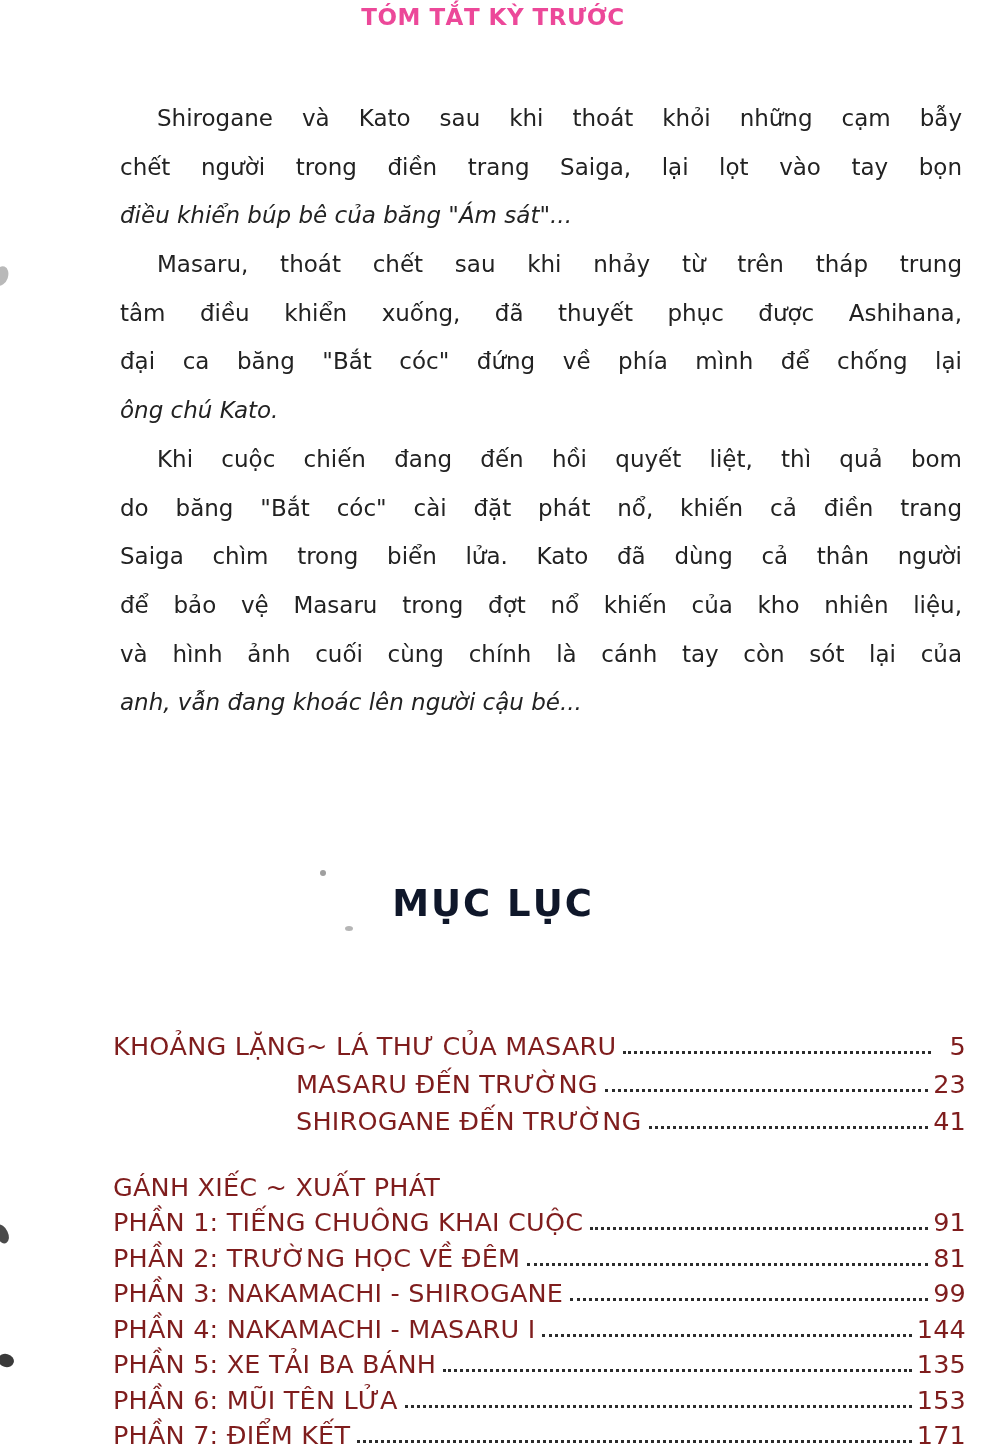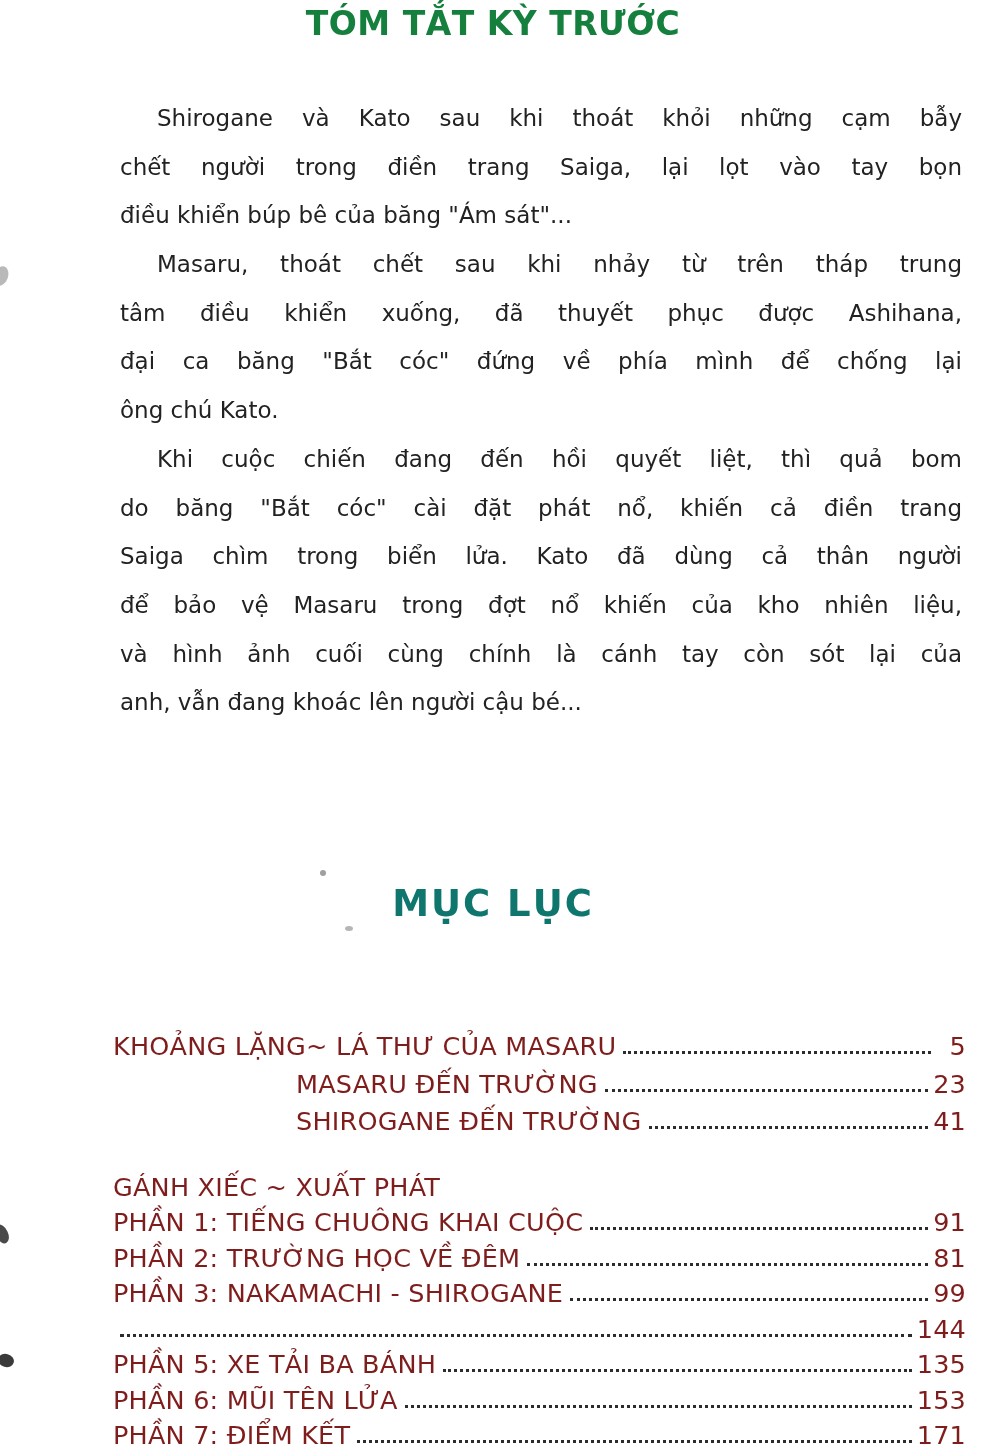--- a/index.html
+++ b/index.html
@@ -12,56 +12,56 @@
     font-family: "DejaVu Sans", "Liberation Sans", sans-serif;
     color: #1e1e1e;
   }
 
   
   .summary-title {
     position: absolute;
     top: 4px; left: 0;
     width: 100%;
     text-align: center;
-    font-size: 33px;
+    font-size: 23px;
     font-weight: bold;
     letter-spacing: 0.5px;
-    color: #15803d;
+    color: #ec4899;
   }
 
   
   .summary-body {
     position: absolute;
     top: 94px; left: 120px;
     width: 842px;
     font-size: 23px;
     color: #222222;
   }
   .para-line {
     height: 48.7px;
     line-height: 48.7px;
     text-align: justify;
     text-align-last: justify;
     overflow: hidden;
     white-space: nowrap; 
     white-space: normal;
   }
   .para-line.first { text-indent: 37px; }
-  .para-line.last  { text-align-last: left; }
+  .para-line.last  { text-align-last: left; font-style: italic; }
 
   
   .toc-title {
     position: absolute;
     top: 882px; left: 0;
     width: 100%;
     text-align: center;
     font-size: 37px;
     font-weight: bold;
     letter-spacing: 2px;
-    color: #0f766e;
+    color: #0f172a;
   }
 
   .toc-block {
     position: absolute;
     left: 113px;
     width: 853px;
   }
   .toc-block1 { top: 1026px; }
   .toc-block2 { top: 1168px; }
 
@@ -155,20 +155,21 @@
         <span class="toc-label">PHẦN 2: TRƯỜNG HỌC VỀ ĐÊM</span>
         <span class="toc-dots"></span>
         <span class="toc-page">81</span>
       </div>
       <div class="toc-row">
         <span class="toc-label">PHẦN 3: NAKAMACHI - SHIROGANE</span>
         <span class="toc-dots"></span>
         <span class="toc-page">99</span>
       </div>
       <div class="toc-row">
+        <span class="toc-label">PHẦN 4: NAKAMACHI - MASARU I</span>
         <span class="toc-dots"></span>
         <span class="toc-page">144</span>
       </div>
       <div class="toc-row">
         <span class="toc-label">PHẦN 5: XE TẢI BA BÁNH</span>
         <span class="toc-dots"></span>
         <span class="toc-page">135</span>
       </div>
       <div class="toc-row">
         <span class="toc-label">PHẦN 6: MŨI TÊN LỬA</span>

